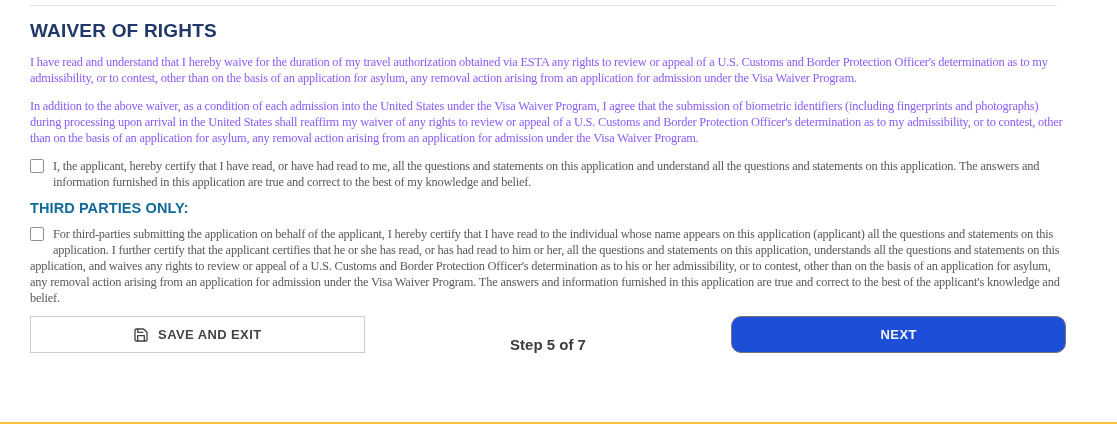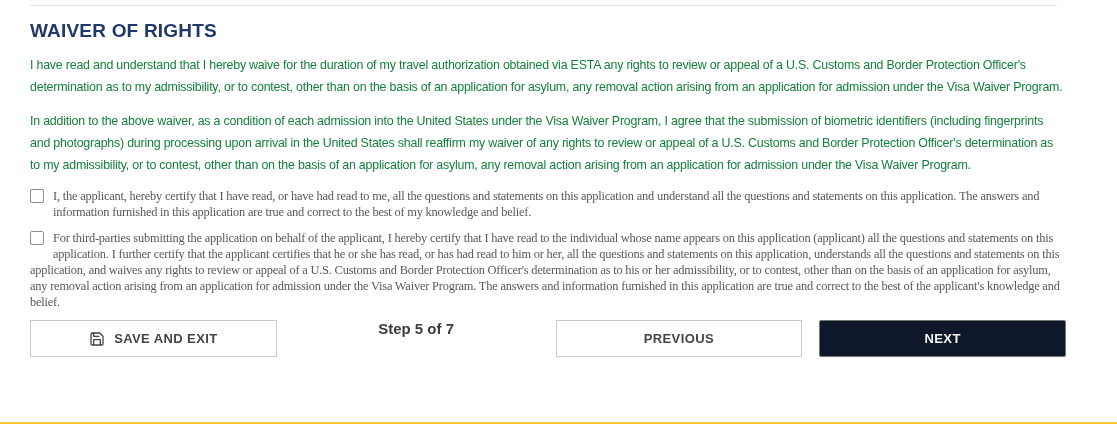--- a/index.html
+++ b/index.html
@@ -32,23 +32,24 @@
   .section-title {
     margin: 0 0 12px 0;
     font-size: 19px;
     font-weight: bold;
     letter-spacing: 0.2px;
     color: #21386b;
   }
   .body-text {
     margin: 0 0 12px 0;
     font-size: 12.4px;
-    line-height: 22px;
+    line-height: 16px;
     letter-spacing: -0.2px;
-    color: #15803d;
+    color: #8b5cf6;
+    font-family: Liberation Serif, serif;
   }
   .subheading {
     margin: 3px 0 10px 0;
     font-size: 14.5px;
     font-weight: bold;
     letter-spacing: 0.1px;
     color: #116a9a;
   }
   .req-marker {
     color: #d0343a;
@@ -73,21 +74,21 @@
     box-sizing: border-box;
     border: 1px solid #8f8f8f;
     border-radius: 2px;
     background: #ffffff;
     margin: 1px 9px 2px 0;
     cursor: pointer;
   }
   .footer-row {
     display: flex;
     gap: 17px;
-    align-items: flex-start;
+    align-items: flex-end;
     margin-top: 10px;
   }
   .footer-col {
     flex: 1;
     min-width: 0;
   }
   .btn {
     box-sizing: border-box;
     height: 37px;
     display: flex;
@@ -99,23 +100,23 @@
     letter-spacing: 0.4px;
     cursor: pointer;
     user-select: none;
   }
   .btn-outline {
     background: #ffffff;
     border: 1px solid #cccccc;
     color: #454545;
   }
   .btn-next {
-    background: #0f172a;
+    background: #1d4ed8;
     border: 1px solid #757575;
-    border-radius: 2px;
+    border-radius: 10px;
     color: #f4f4f4;
   }
   .step-indicator {
     text-align: center;
     font-size: 15px;
     font-weight: bold;
     color: #3d3d3d;
   }
   .save-icon {
     width: 16px;
@@ -143,42 +144,40 @@
   <p class="body-text">I have read and understand that I hereby waive for the duration of my travel authorization obtained via ESTA any rights to review or appeal of a U.S. Customs and Border Protection Officer's determination as to my admissibility, or to contest, other than on the basis of an application for asylum, any removal action arising from an application for admission under the Visa Waiver Program.</p>
 
   <p class="body-text">In addition to the above waiver, as a condition of each admission into the United States under the Visa Waiver Program, I agree that the submission of biometric identifiers (including fingerprints and photographs) during processing upon arrival in the United States shall reaffirm my waiver of any rights to review or appeal of a U.S. Customs and Border Protection Officer's determination as to my admissibility, or to contest, other than on the basis of an application for asylum, any removal action arising from an application for admission under the Visa Waiver Program.</p>
 
 
   <div class="checkbox-row">
     <span class="checkbox"></span>
     <span>I, the applicant, hereby certify that I have read, or have had read to me, all the questions and statements on this application and understand all the questions and statements on this application. The answers and information furnished in this application are true and correct to the best of my knowledge and belief.</span>
   </div>
 
+  <div class="subheading">THIRD PARTIES ONLY:</div>
 
   <div class="checkbox-row">
     <span class="checkbox"></span>
     <span>For third-parties submitting the application on behalf of the applicant, I hereby certify that I have read to the individual whose name appears on this application (applicant) all the questions and statements on this application. I further certify that the applicant certifies that he or she has read, or has had read to him or her, all the questions and statements on this application, understands all the questions and statements on this application, and waives any rights to review or appeal of a U.S. Customs and Border Protection Officer's determination as to his or her admissibility, or to contest, other than on the basis of an application for asylum, any removal action arising from an application for admission under the Visa Waiver Program. The answers and information furnished in this application are true and correct to the best of the applicant's knowledge and belief.</span>
   </div>
 
   <div class="footer-row">
 
     <div class="footer-col btn btn-outline">
       <svg class="save-icon" viewBox="0 0 24 24" fill="none" stroke="#454545" stroke-width="2" stroke-linecap="round" stroke-linejoin="round">
         <path d="M19 21H5a2 2 0 0 1-2-2V5a2 2 0 0 1 2-2h11l5 5v11a2 2 0 0 1-2 2z"></path>
         <polyline points="17 21 17 13 7 13 7 21"></polyline>
         <polyline points="7 3 7 8 15 8"></polyline>
       </svg>
       <span>SAVE AND EXIT</span>
     </div>
 
     <div class="footer-col step-indicator">Step 5 of 7</div>
 
-    <div class="footer-col btn btn-outline">
-      <span>PREVIOUS</span>
-    </div>
 
     <div class="footer-col btn btn-next">
       <span>NEXT</span>
     </div>
 
   </div>
 
 </div>
 
 <div class="gold-line"></div>

